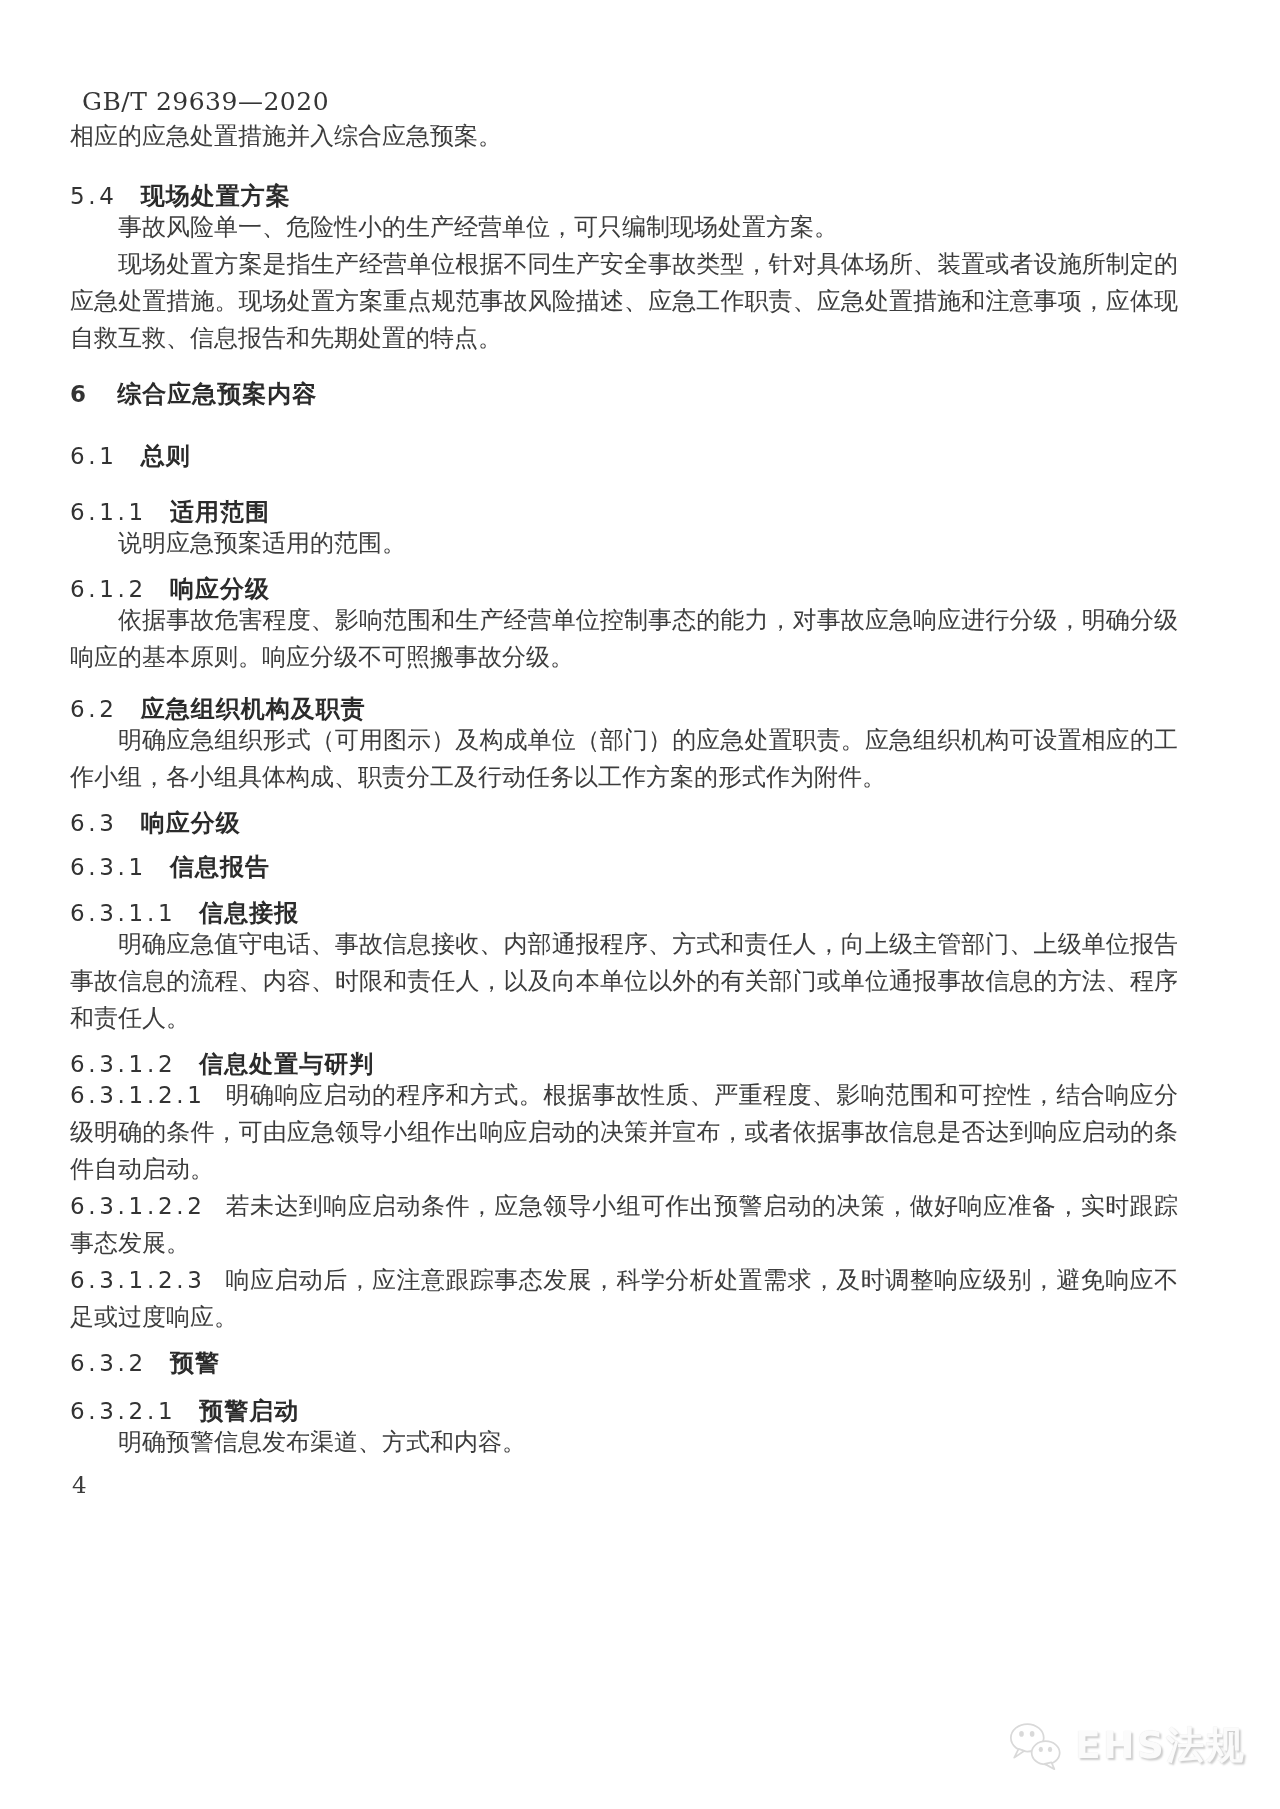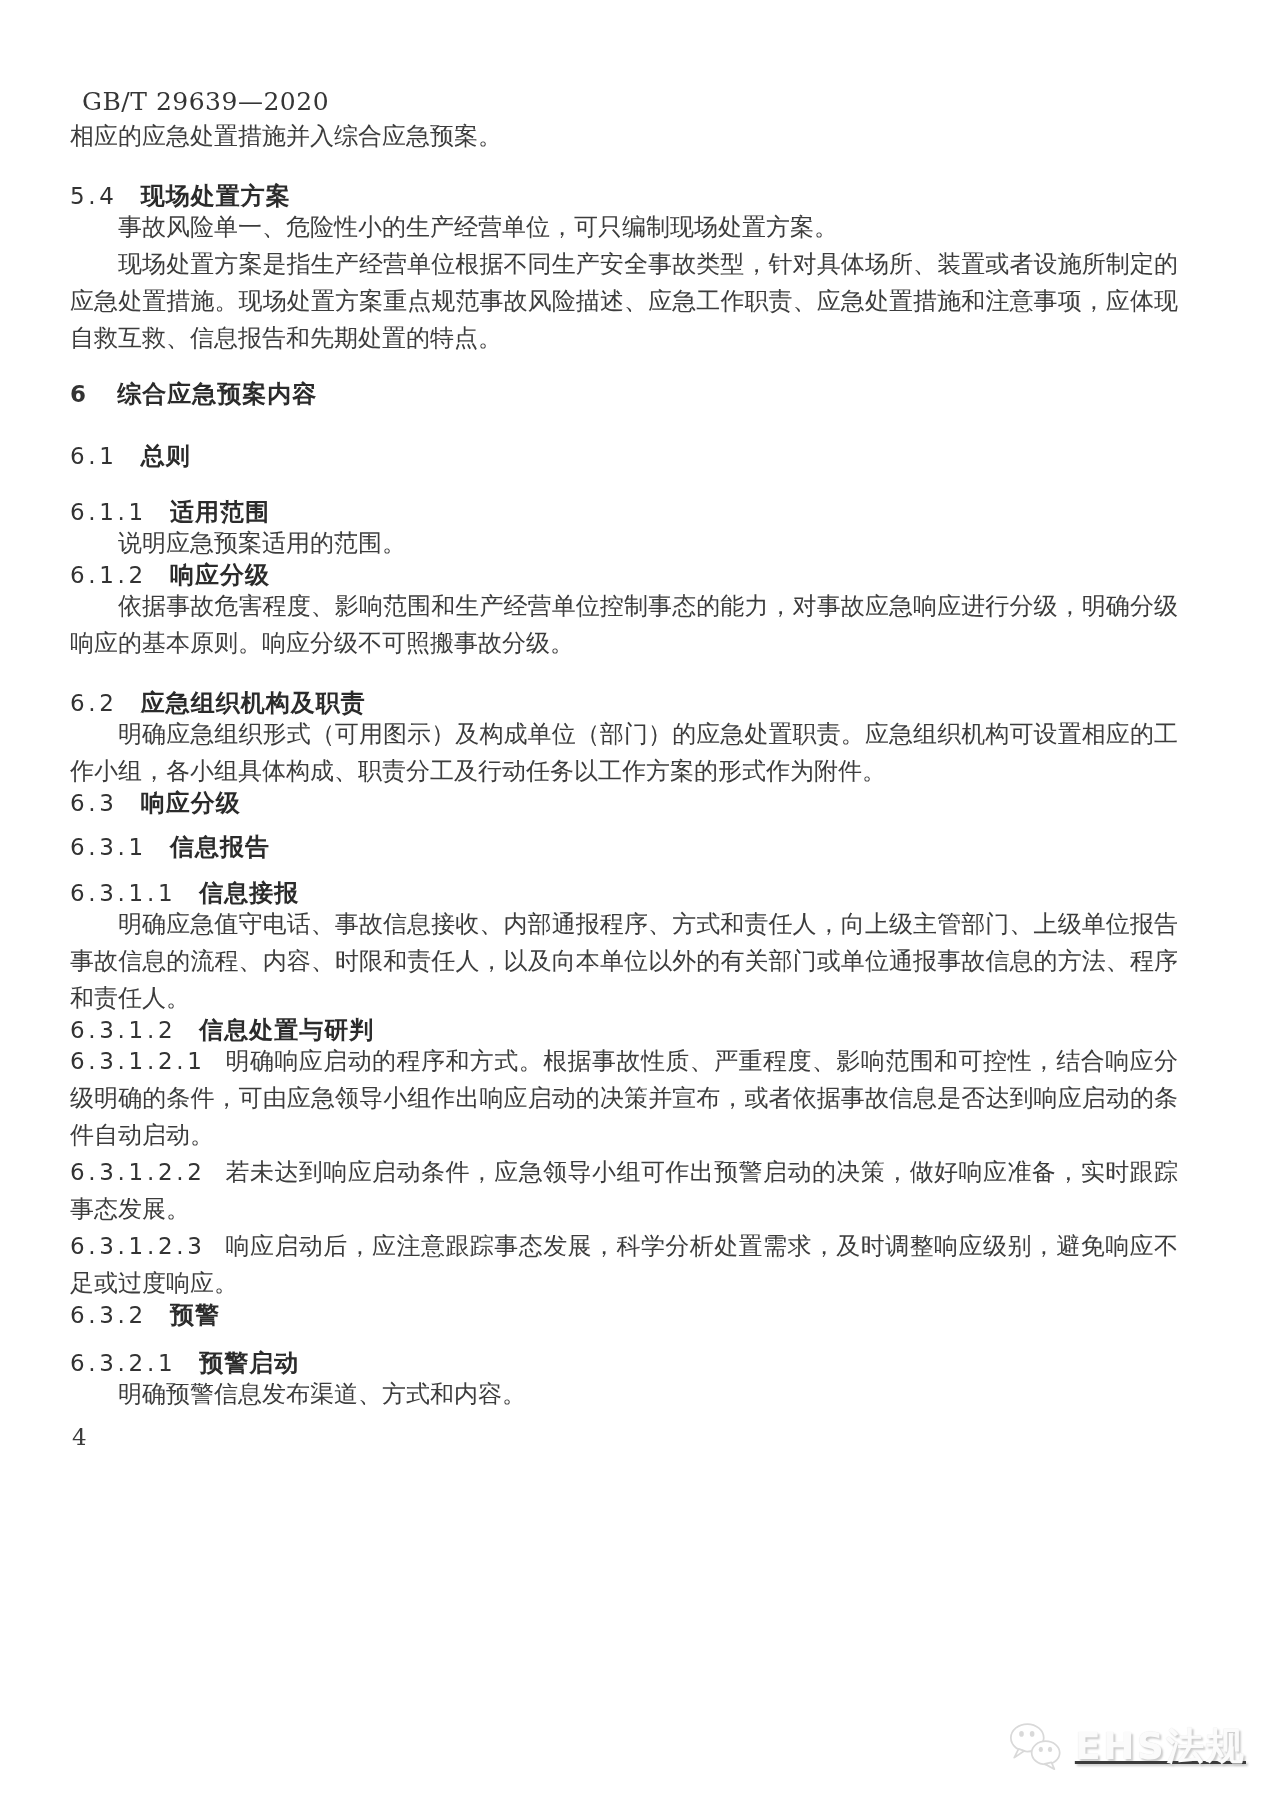--- a/index.html
+++ b/index.html
@@ -56,39 +56,37 @@
     font-size: 23px;
     letter-spacing: 0.16em;
     color: #333333;
     margin-right: 0.85em;
   }
   
   .mt40 { margin-top: 40px; } .mt36 { margin-top: 36px; }
   .mt30 { margin-top: 30px; } .mt28 { margin-top: 28px; }
   .mt24 { margin-top: 24px; } .mt22 { margin-top: 22px; }
   .mt20 { margin-top: 20px; } .mt18 { margin-top: 18px; }
-  .mt16 { margin-top: 28px; } .mt14 { }
+  .mt16 { margin-top: 20px; } .mt14 { margin-top: 14px; }
   .mt8  { margin-top: 8px;  } .mt0  { margin-top: 0;    }
   
   .pageno {
     margin-top: 10px;
     margin-left: 2px;
     font-size: 23px;
     line-height: 28px;
     color: #3c3c3c;
   }
   
   .wm {
     position: absolute;
     top: 1720px;
     right: 34px;
     display: flex;
-    align-items: center;
     gap: 10px;
-    text-decoration: underline;
   }
   .wm-icon { width: 58px; height: 52px; }
   .wm-text {
     font-family: "DejaVu Sans", "Liberation Sans", sans-serif;
     font-weight: 700;
     font-size: 38px;
     letter-spacing: 2px;
     color: #fbfbfb;
     text-shadow: 2px 2px 2px #cccccc, 0 0 1px #e0e0e0;
   }

